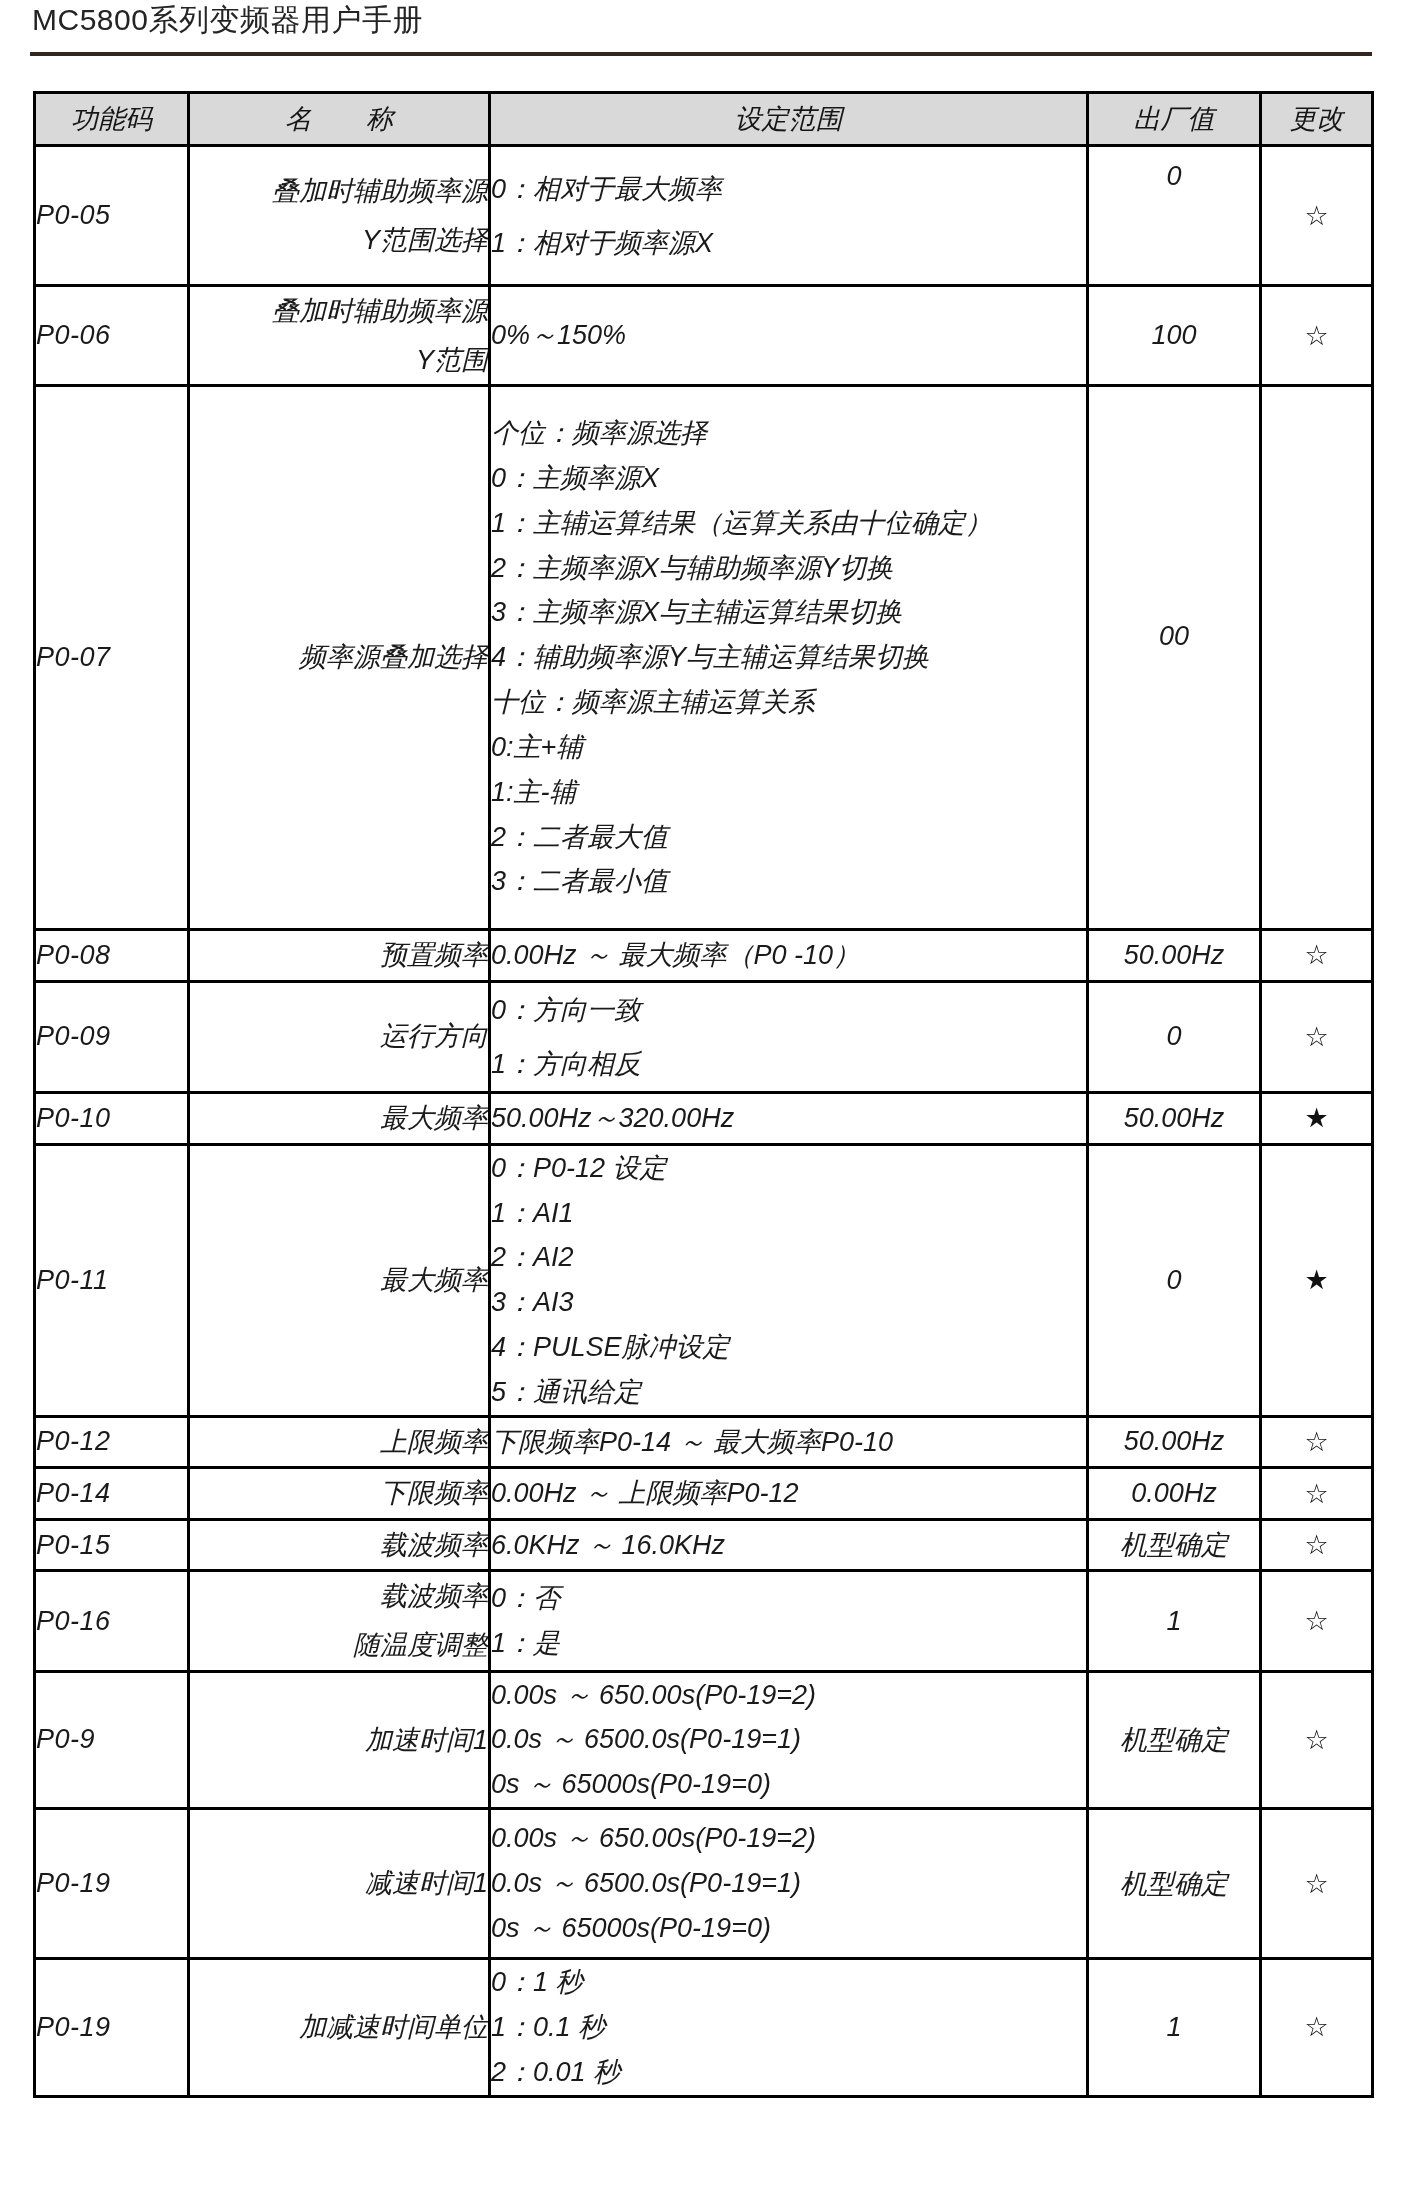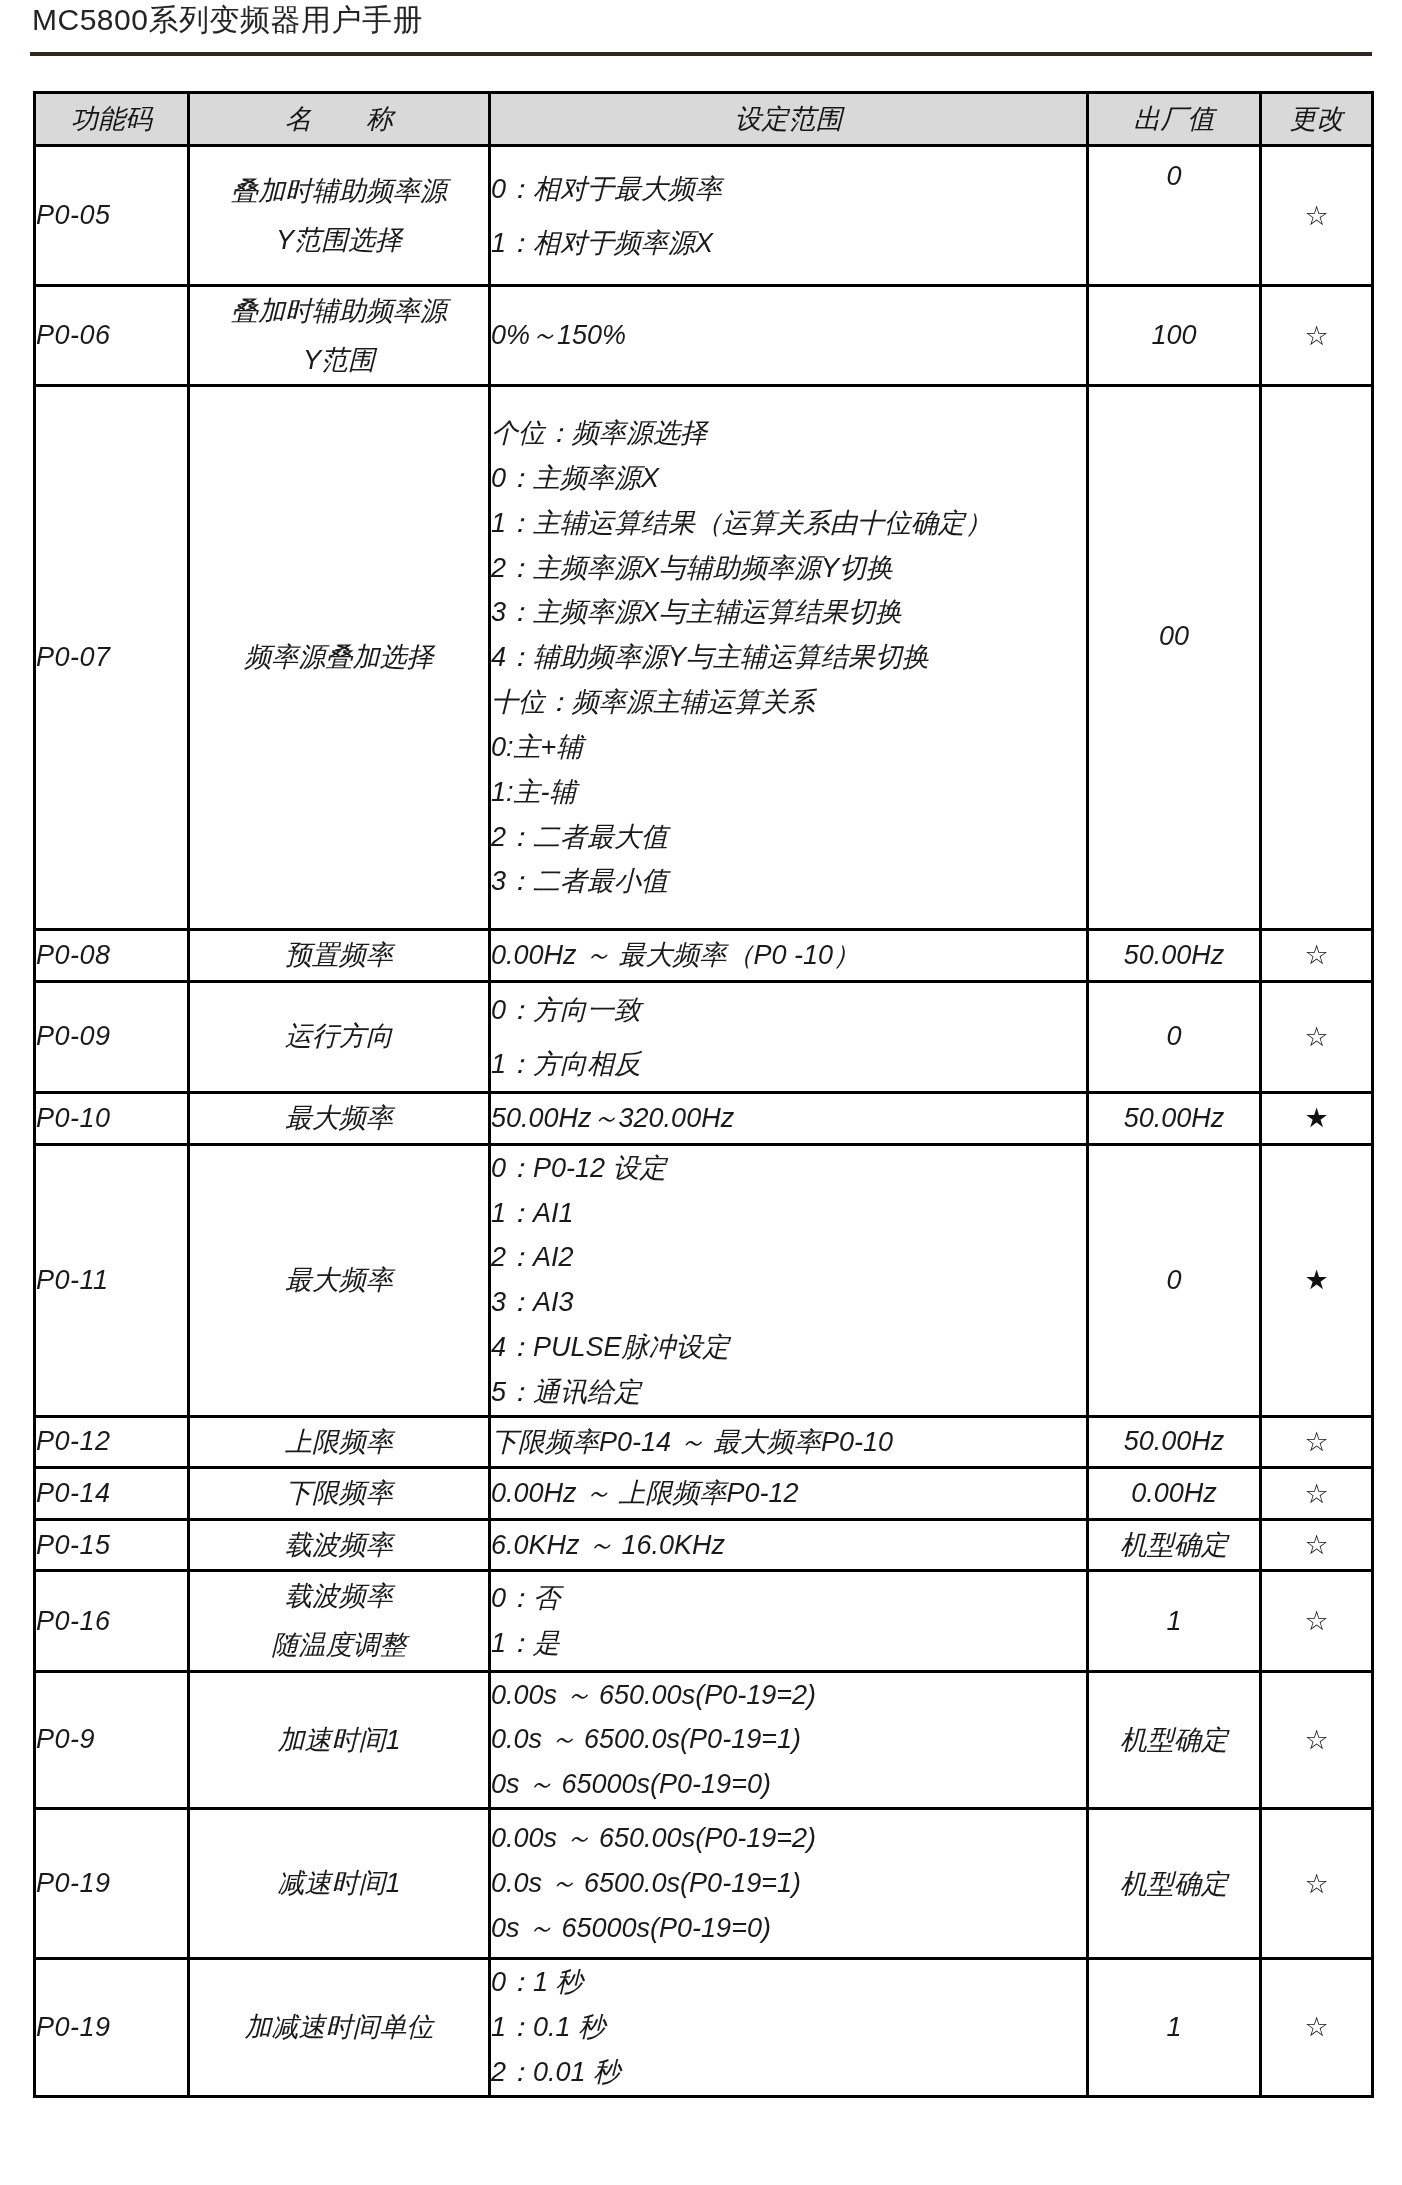--- a/index.html
+++ b/index.html
@@ -23,21 +23,21 @@
     border:3px solid #000;
     font-size:27px;vertical-align:middle;padding:0;
     overflow:hidden;
   }
   table.param thead th{
     background:#d9d9d9;font-weight:normal;text-align:center;
     height:50px;color:#161616;
   }
   th.range-h{text-align:left;padding-left:24px;}
   td.code{font-size:28px;letter-spacing:0.5px;}
-  td.name{text-align:center;padding-left:13px;line-height:1.8;white-space:pre-line;}
+  td.name{text-align:right;padding-left:13px;line-height:1.8;white-space:pre-line;}
   td.range{text-align:left;padding-left:15px;line-height:1.66;white-space:pre-line;}
   td.def{text-align:center;}
   td.chg{text-align:center;font-size:33px;color:#111;}
   tr.r05 td.def{vertical-align:top;padding-top:14px;}
   tr.r05 td.range,tr.r09 td.range{line-height:2.0;}
   tr.r07 td.def{padding-bottom:42px;}
 </style>
 </head>
 <body>
 

